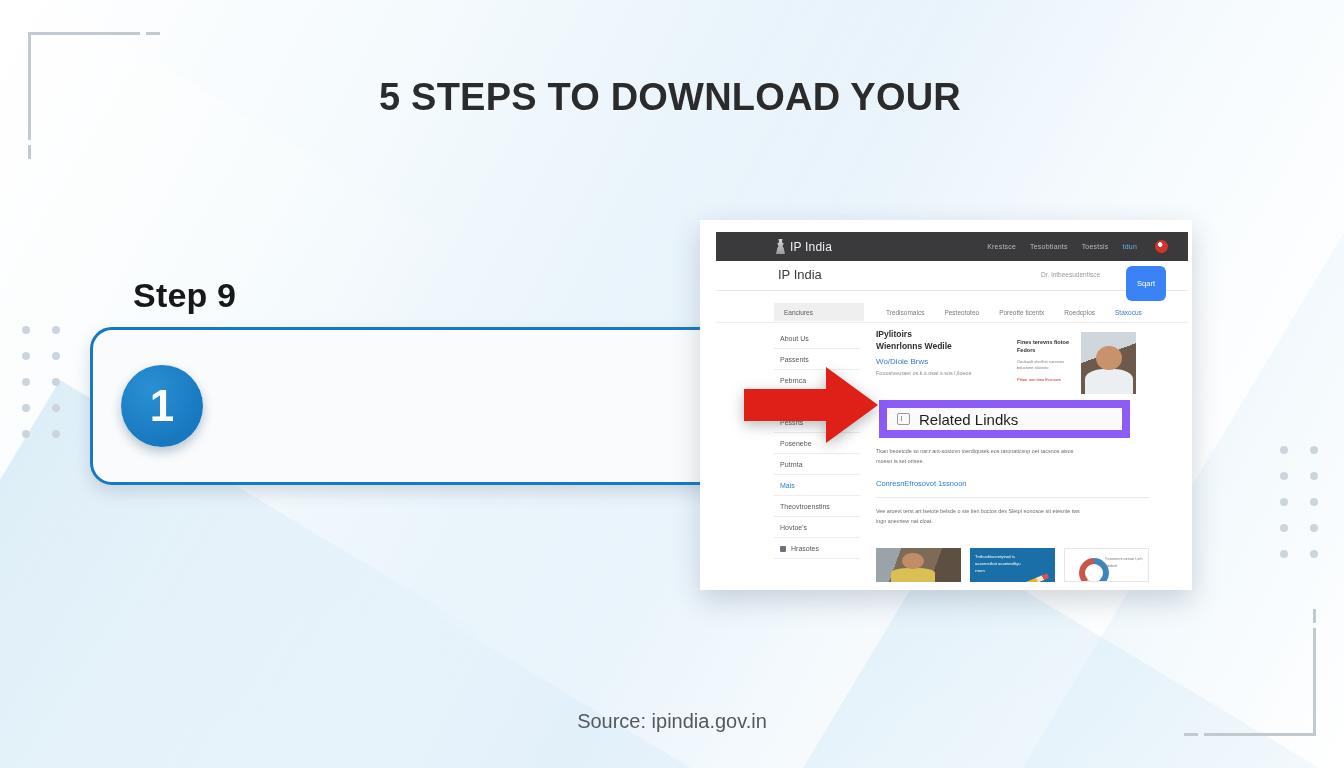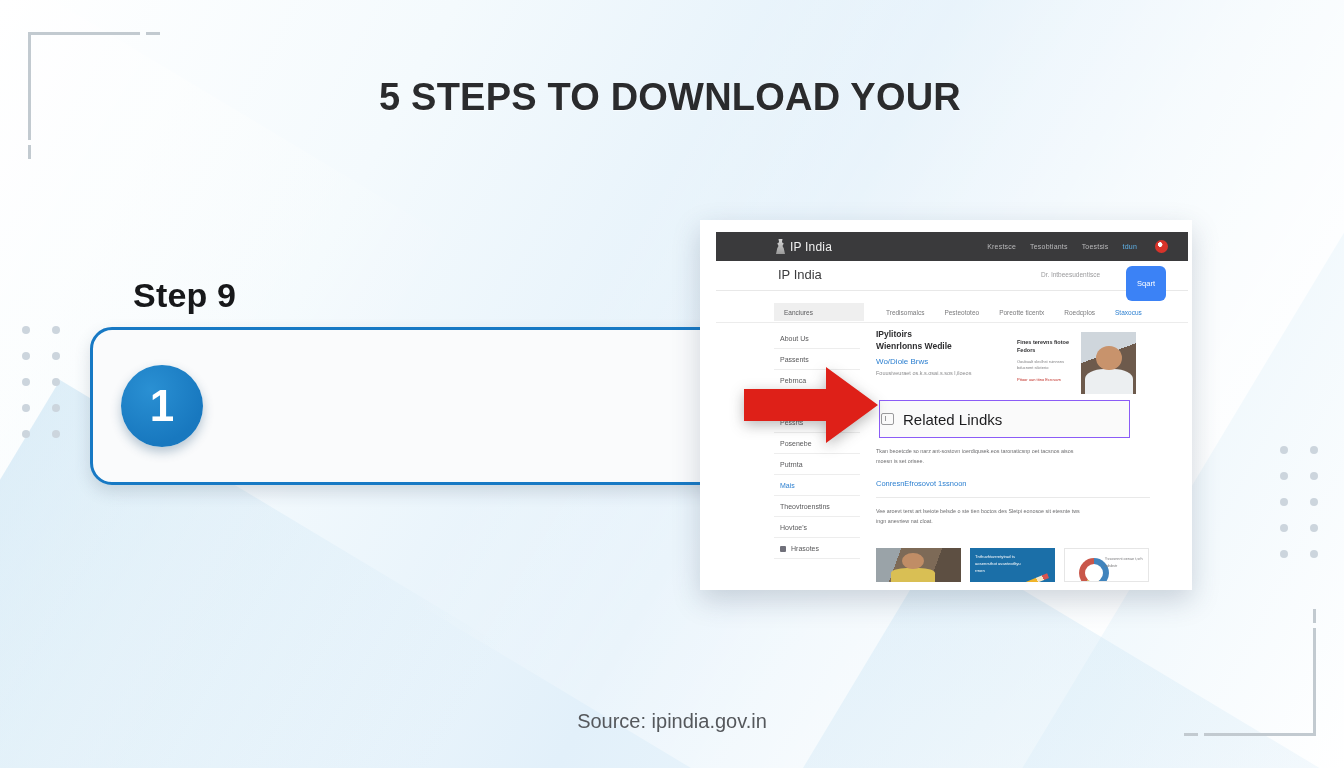--- a/index.html
+++ b/index.html
@@ -240,22 +240,22 @@
     border-radius: 50%; background: #c8936c;
   }
   #mock-banner-body {
     position: absolute; left: 6%; bottom: 0; width: 88%; height: 40%;
     border-radius: 40% 40% 0 0; background: #eceff1;
   }
 
   
   #mock-highlight {
     position: absolute; left: 163px; top: 168px; width: 251px; height: 38px;
-    border: 1px solid #8b5cf6; background: #fafafa;
-    display: flex; align-items: center; box-sizing: border-box; padding-left: 1px;
+    border: 8px solid #8b5cf6; background: #fafafa;
+    display: flex; align-items: center; box-sizing: border-box; padding-left: 10px;
   }
   #mock-highlight-icon {
     width: 11px; height: 10px; border: 1.4px solid #9a9a9c; border-radius: 2px;
     position: relative; flex: 0 0 auto;
   }
   #mock-highlight-icon::after {
     content: ""; position: absolute; left: 3px; top: 2px; width: 1.4px; height: 5px; background: #9a9a9c;
   }
   #mock-highlight-text { margin-left: 9px; font-size: 15px; color: #1d1d1f; font-weight: 500; }
 

